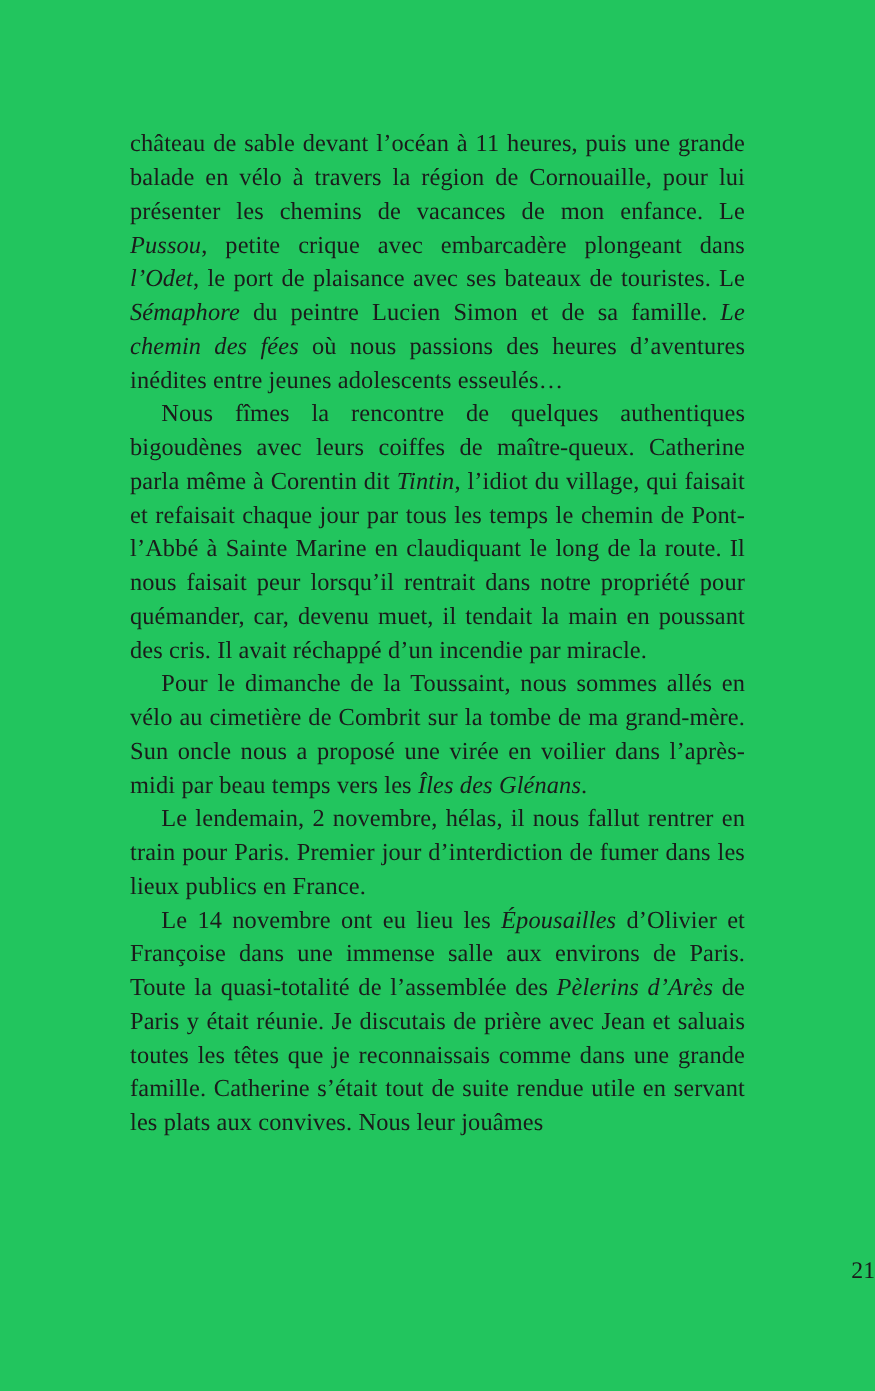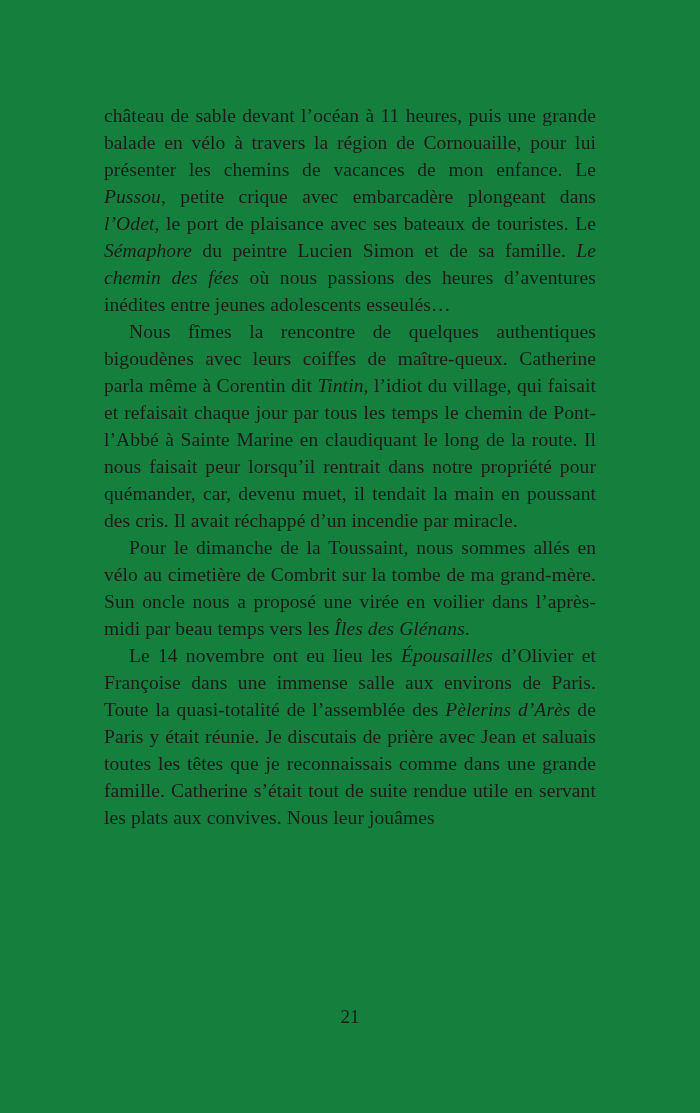--- a/index.html
+++ b/index.html
@@ -2,21 +2,21 @@
 <html lang="fr"><head>
 <meta charset="utf-8">
 <title>Page 21</title>
 <style>
   * { margin: 0; padding: 0; box-sizing: border-box; }
   html, body { background: #ffffff; }
   .book-page {
     position: relative;
     width: 700px;
     height: 1113px;
-    background: #15803d;
+    background: #22c55e;
     color: #1b1b1b;
     font-family: "Liberation Serif", "DejaVu Serif", serif;
     overflow: hidden;
   }
   .text-block {
     position: absolute;
     left: 104px;
     top: 102px;
     width: 492px;
     font-size: 19.5px;
@@ -26,38 +26,39 @@
     letter-spacing: 0.1px;
   }
   .para { text-indent: 25px; }
   .para.first { text-indent: 0; }
   .em { font-style: italic; }
   .page-number {
     position: absolute;
     left: 0;
     right: 0;
     top: 1006px;
-    text-align: center;
+    text-align: right;
     font-size: 19px;
     color: #1b1b1b;
   }
 </style>
 </head>
 <body>
 
 <div class="book-page">
 
   <div class="text-block">
 
     <p class="para first"><span>château de sable devant l’océan à 11 heures, puis une grande balade en vélo à travers la région de Cornouaille, pour lui présenter les chemins de vacances de mon enfance. Le </span><span class="em">Pussou</span><span>, petite crique avec embarcadère plongeant dans </span><span class="em">l’Odet</span><span>, le port de plaisance avec ses bateaux de touristes. Le </span><span class="em">Sémaphore</span><span> du peintre Lucien Simon et de sa famille. </span><span class="em">Le chemin des fées</span><span> où nous passions des heures d’aventures inédites entre jeunes adolescents esseulés…</span></p>
 
     <p class="para"><span>Nous fîmes la rencontre de quelques authentiques bigoudènes avec leurs coiffes de maître-queux. Catherine parla même à Corentin dit </span><span class="em">Tintin</span><span>, l’idiot du village, qui faisait et refaisait chaque jour par tous les temps le chemin de Pont-l’Abbé à Sainte Marine en claudiquant le long de la route. Il nous faisait peur lorsqu’il rentrait dans notre propriété pour quémander, car, devenu muet, il tendait la main en poussant des cris. Il avait réchappé d’un incendie par miracle.</span></p>
 
     <p class="para"><span>Pour le dimanche de la Toussaint, nous sommes allés en vélo au cimetière de Combrit sur la tombe de ma grand-mère. Sun oncle nous a proposé une virée en voilier dans l’après-midi par beau temps vers les </span><span class="em">Îles des Glénans</span><span>.</span></p>
 
+    <p class="para"><span>Le lendemain, 2 novembre, hélas, il nous fallut rentrer en train pour Paris. Premier jour d’interdiction de fumer dans les lieux publics en France.</span></p>
 
     <p class="para"><span>Le 14 novembre ont eu lieu les </span><span class="em">Épousailles</span><span> d’Olivier et Françoise dans une immense salle aux environs de Paris. Toute la quasi-totalité de l’assemblée des </span><span class="em">Pèlerins d’Arès</span><span> de Paris y était réunie. Je discutais de prière avec Jean et saluais toutes les têtes que je reconnaissais comme dans une grande famille. Catherine s’était tout de suite rendue utile en servant les plats aux convives. Nous leur jouâmes</span></p>
 
   </div>
 
   <div class="page-number">21</div>
 
 </div>
 
 </body></html>

